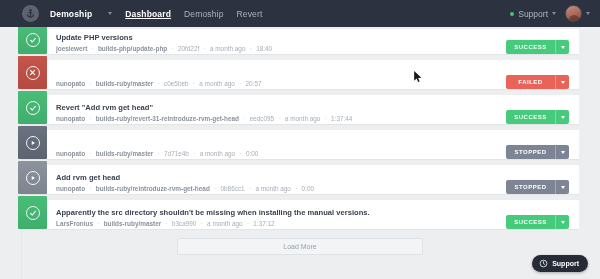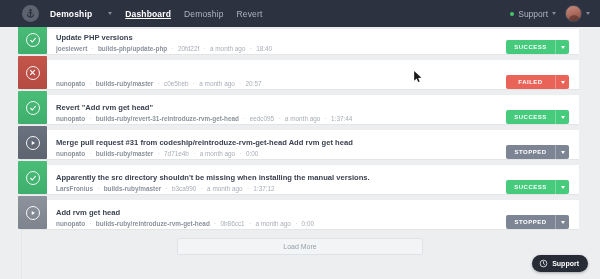--- a/index.html
+++ b/index.html
@@ -434,27 +434,56 @@
 
     <div class="build-row">
       <div class="status-tile tile-stopped">
         <span class="tile-icon">
           <svg width="6" height="6" viewBox="0 0 24 24" fill="#fff">
               <polygon points="7,4 20,12 7,20"></polygon>
             </svg>
         </span>
       </div>
       <div class="row-text">
-        <div class="row-title">Merge pull request #31 from codeship/reintroduze-rvm-get-head Add rvm get head</div>
         <div class="row-meta">
           <span class="author">nunopato</span>
           <span class="sep">·</span>
           <span class="repo">builds-ruby/master</span>
           <span class="sep">·</span>
           <span>7d71e4b</span>
+          <span class="sep">·</span>
+          <span>a month ago</span>
+          <span class="sep">·</span>
+          <span>0:00</span>
+        </div>
+      </div>
+      <div class="badge-group">
+        <div class="badge bg-stopped">STOPPED</div>
+        <div class="badge-caret bg-stopped">
+            <i></i>
+          </div>
+      </div>
+    </div>
+
+    <div class="build-row">
+      <div class="status-tile tile-stopped-2">
+        <span class="tile-icon">
+          <svg width="6" height="6" viewBox="0 0 24 24" fill="#fff">
+              <polygon points="7,4 20,12 7,20"></polygon>
+            </svg>
+        </span>
+      </div>
+      <div class="row-text">
+        <div class="row-title">Add rvm get head</div>
+        <div class="row-meta">
+          <span class="author">nunopato</span>
+          <span class="sep">·</span>
+          <span class="repo">builds-ruby/reintroduze-rvm-get-head</span>
+          <span class="sep">·</span>
+          <span>0b86cc1</span>
           <span class="sep">·</span>
           <span>a month ago</span>
           <span class="sep">·</span>
           <span>0:00</span>
         </div>
       </div>
       <div class="badge-group">
         <div class="badge bg-stopped">STOPPED</div>
         <div class="badge-caret bg-stopped">
             <i></i>
@@ -480,50 +509,20 @@
           <span>b3ca990</span>
           <span class="sep">·</span>
           <span>a month ago</span>
           <span class="sep">·</span>
           <span>1:37:12</span>
         </div>
       </div>
       <div class="badge-group">
         <div class="badge bg-success">SUCCESS</div>
         <div class="badge-caret bg-success">
-            <i></i>
-          </div>
-      </div>
-    </div>
-
-    <div class="build-row">
-      <div class="status-tile tile-stopped-2">
-        <span class="tile-icon">
-          <svg width="6" height="6" viewBox="0 0 24 24" fill="#fff">
-              <polygon points="7,4 20,12 7,20"></polygon>
-            </svg>
-        </span>
-      </div>
-      <div class="row-text">
-        <div class="row-title">Add rvm get head</div>
-        <div class="row-meta">
-          <span class="author">nunopato</span>
-          <span class="sep">·</span>
-          <span class="repo">builds-ruby/reintroduze-rvm-get-head</span>
-          <span class="sep">·</span>
-          <span>0b86cc1</span>
-          <span class="sep">·</span>
-          <span>a month ago</span>
-          <span class="sep">·</span>
-          <span>0:00</span>
-        </div>
-      </div>
-      <div class="badge-group">
-        <div class="badge bg-stopped">STOPPED</div>
-        <div class="badge-caret bg-stopped">
             <i></i>
           </div>
       </div>
     </div>
 
   </div>
 
   <div class="load-more">Load More</div>
 
   <div class="support-fab">

